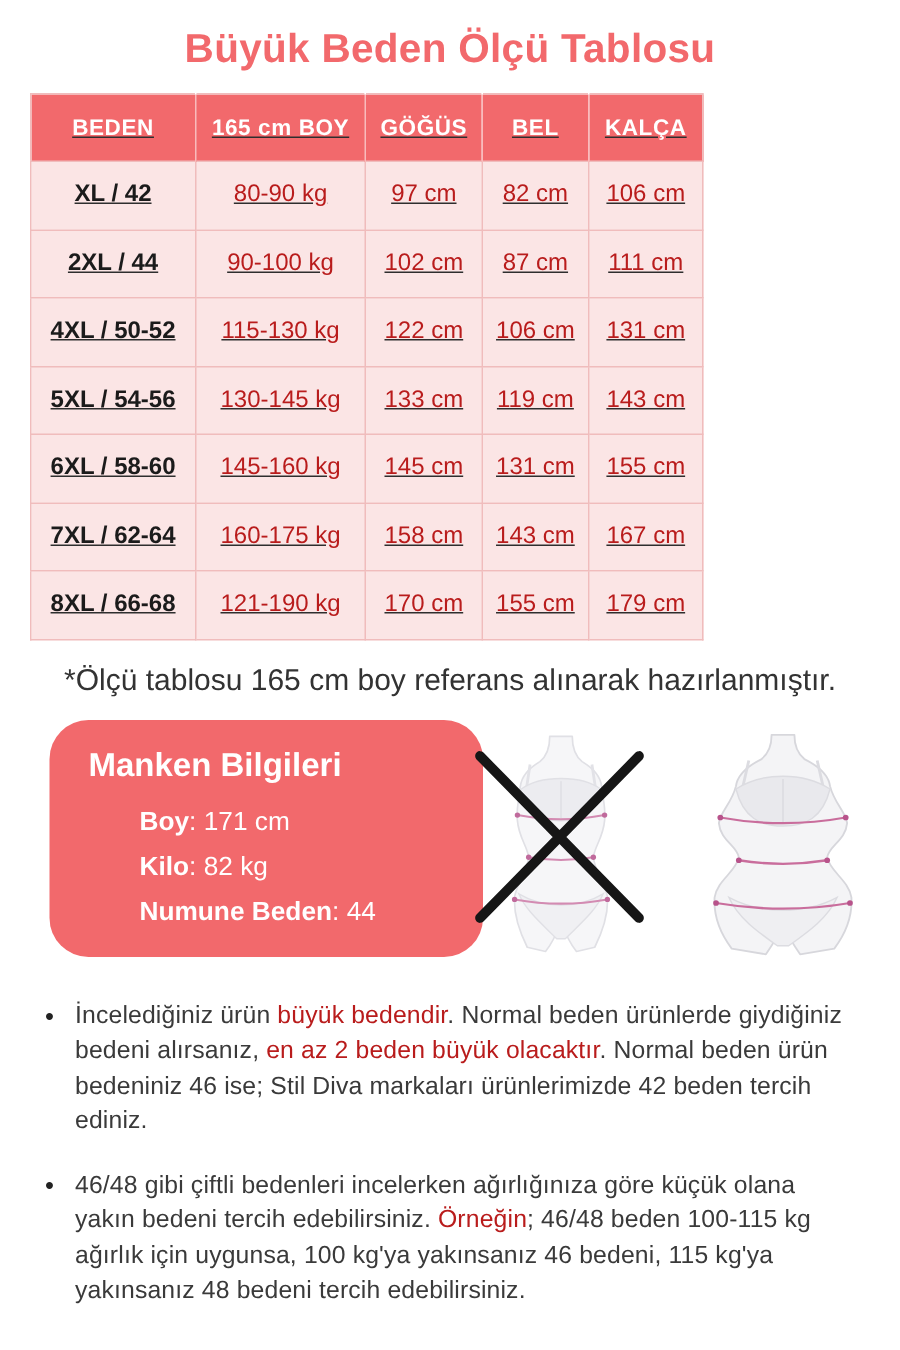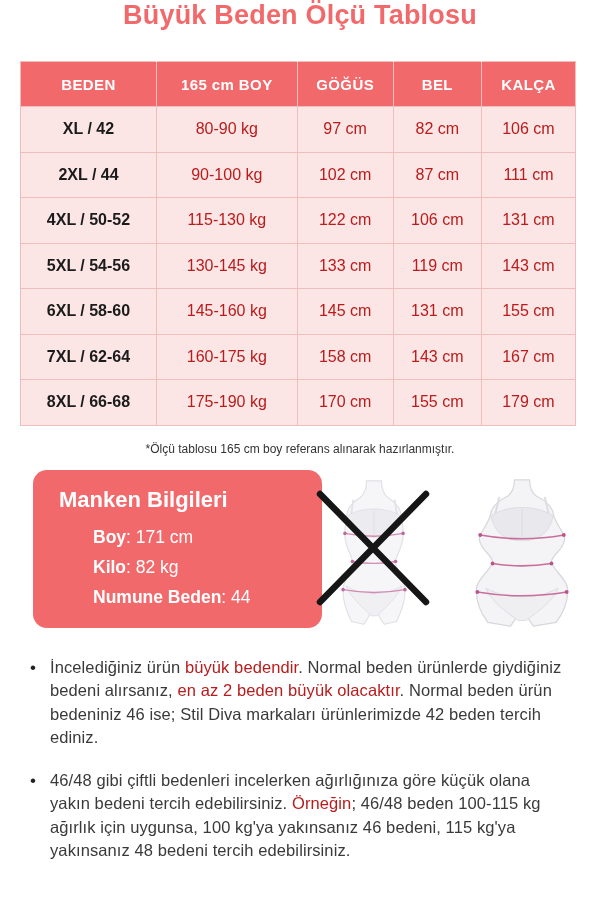--- a/index.html
+++ b/index.html
@@ -18,34 +18,36 @@
   html,body{background:#fff;}
   body{
     width:600px;height:900px;overflow:hidden;
     font-family:"Liberation Sans","DejaVu Sans",sans-serif;
     color:var(--text-dark);
   }
   .page{width:600px;height:900px;position:relative;}
 
   
   .page-title{
+    margin-top:17px;
     text-align:center;
     font-size:27px;
     font-weight:800;
     letter-spacing:.2px;
     color:var(--coral);
   }
 
   
   .size-table{
-    margin:30px 20px 0 20px;
-    width:556px;
+    margin:14px 20px 0 20px;
+    width:449px;
     border:1px solid var(--border-pink);
     border-collapse:collapse;
     table-layout:fixed;
+    text-decoration:underline;
   }
   .size-table col.c0{width:24.5%;}
   .size-table col.c1{width:25.35%;}
   .size-table col.c2{width:17.3%;}
   .size-table col.c3{width:15.9%;}
   .size-table col.c4{width:16.95%;}
   .size-table th{
     background:var(--coral);
     color:#fff;
     font-size:15px;
@@ -65,36 +67,36 @@
   }
   .size-table td.size-col{
     font-weight:700;
     color:var(--text-black);
   }
 
   
   .footnote{
     margin-top:16px;
     text-align:center;
-    font-size:12px;
+    font-size:20px;
     color:#333;
   }
 
   
   .model-section{
     margin:14px 20px 0 20px;
     display:flex;
     align-items:flex-start;
   }
   .model-card{
     margin-left:13px;
     width:294px;
     min-height:150px;
     background:var(--coral);
-    border-radius:14px;
+    border-radius:26px;
     padding:17px 40px 16px 26px;
     color:#fff;
   }
   .model-card-title{
     font-size:22px;
     font-weight:800;
     margin-bottom:9px;
   }
   .model-field{
     font-size:17.5px;
@@ -208,21 +210,21 @@
       </tr>
       <tr>
         <td class="size-col">7XL / 62-64</td>
         <td>160-175 kg</td>
         <td>158 cm</td>
         <td>143 cm</td>
         <td>167 cm</td>
       </tr>
       <tr>
         <td class="size-col">8XL / 66-68</td>
-        <td>175-190 kg</td>
+        <td>121-190 kg</td>
         <td>170 cm</td>
         <td>155 cm</td>
         <td>179 cm</td>
       </tr>
     </tbody>
   </table>
 
   <div class="footnote">*Ölçü tablosu 165 cm boy referans alınarak hazırlanmıştır.</div>
 
   <div class="model-section">

